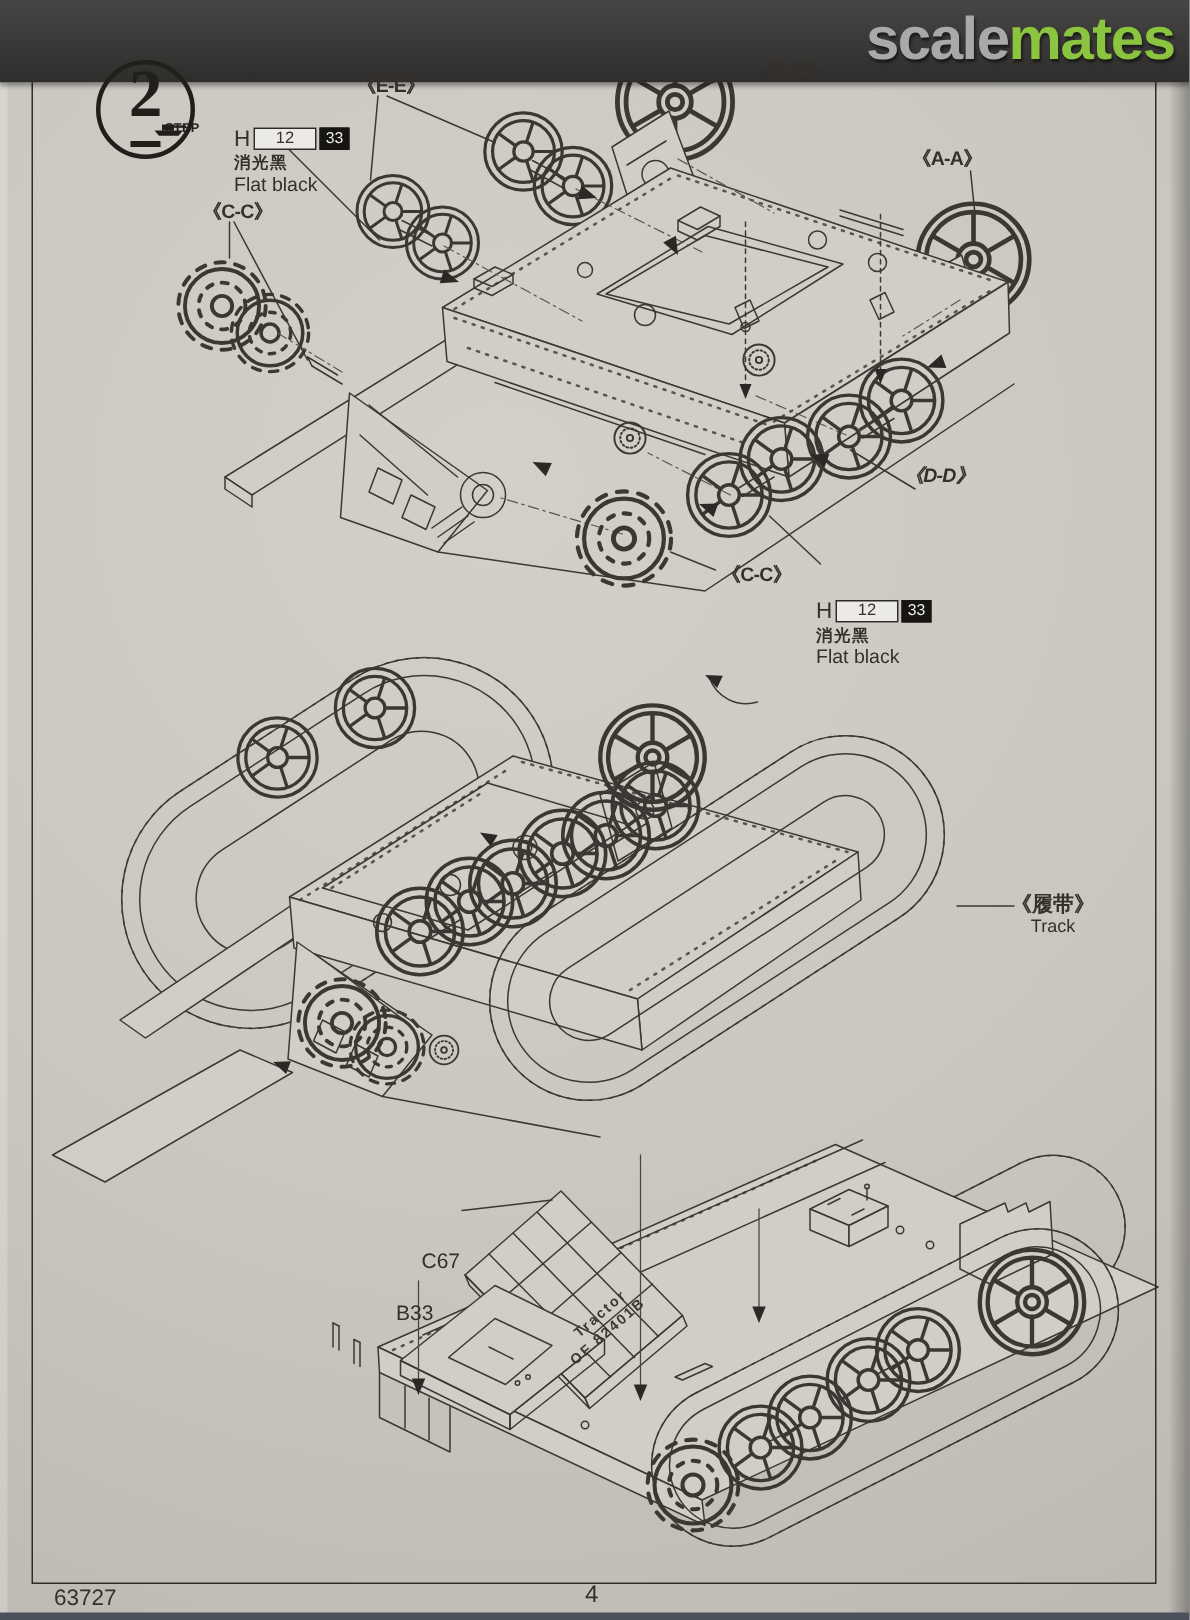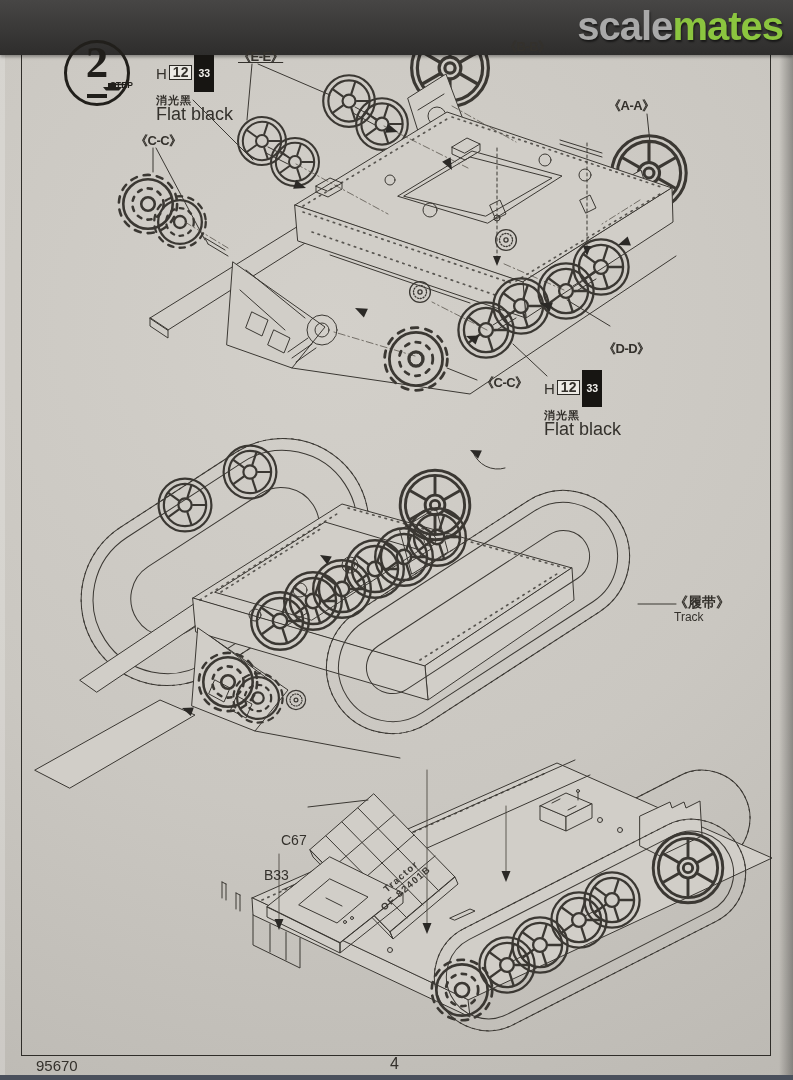--- a/index.html
+++ b/index.html
@@ -21,25 +21,25 @@
   #step-badge{left:64px;top:40px;width:60px;height:60px;border:3.5px solid #211f1b;border-radius:50%;}
   #step-num{position:absolute;left:0;right:0;top:-7px;text-align:center;font-family:"Liberation Serif","DejaVu Serif",serif;
             font-weight:bold;font-size:45px;color:#211f1b;}
   #step-word{position:absolute;left:3px;bottom:13px;font-size:8.5px;font-weight:bold;color:#211f1b;letter-spacing:.2px;padding-left:40px;}
   #step-tank{position:absolute;right:2px;bottom:12px;}
   #step-bar{position:absolute;left:50%;bottom:5px;transform:translateX(-50%);width:20px;height:4.5px;background:#211f1b;}
   
   .callout{font-size:13px;font-weight:bold;letter-spacing:-.5px;white-space:nowrap;}
   .paint{white-space:nowrap;font-size:12px;line-height:13.5px;}
   .paint .h{font-size:15px;font-weight:normal;margin-right:2px;}
-  .paint .bx1{display:inline-block;border:1.3px solid #2c2a26;background:#eceae5;padding:0 3px;font-size:14px;line-height:13px;vertical-align:2px;font-weight:bold;}
-  .paint .bx2{display:inline-block;border:1.3px solid #171512;background:#171512;color:#f2f0ec;font-weight:bold;padding:11px 3px;font-size:10.5px;line-height:13px;vertical-align:2px;margin-left:2px;}
+  .paint .bx1{display:inline-block;border:1.3px solid #2c2a26;background:#eceae5;padding:0 14px;font-size:11px;line-height:13px;vertical-align:2px;}
+  .paint .bx2{display:inline-block;border:1.3px solid #171512;background:#171512;color:#f2f0ec;font-weight:normal;padding:0 3px;font-size:10.5px;line-height:13px;vertical-align:2px;margin-left:2px;margin-top:30px;}
   .paint .cn{margin-top:2px;font-size:11px;letter-spacing:1px;font-weight:bold;}
-  .paint .en{font-size:18px;}
-  #track-callout{line-height:15px;white-space:nowrap;}
+  .paint .en{font-size:13px;}
+  #track-callout{text-align:center;line-height:15px;white-space:nowrap;}
   #track-callout .cn{font-size:14px;font-weight:bold;}
   #track-callout .en{font-size:12px;}
   .partno{font-size:14px;white-space:nowrap;margin-top:34px;}
   #molded-text{left:381px;top:886px;transform:rotate(-41deg);transform-origin:left top;
                font-size:9.5px;letter-spacing:1.5px;font-weight:bold;color:#3b3833;line-height:11px;white-space:nowrap;}
   #molded-text .l2{display:block;transform:translate(-14px,1px);}
   .footer{font-size:15px;color:#34312c;}
   
   .art{position:absolute;left:0;top:0;}
   .ink *{stroke:#3b3833;fill:none;stroke-width:1;stroke-linejoin:round;stroke-linecap:round;}
@@ -396,36 +396,36 @@
   </div>
 
   <div class="abs paint" style="left:544px;top:370px;">
     <div>
       <span class="h">H</span><span class="bx1">12</span><span class="bx2">33</span>
     </div>
     <div class="cn">消光黑</div>
     <div class="en">Flat black</div>
   </div>
 
-  <div class="abs callout" style="left:238px;top:48px;text-decoration:underline;">《E-E》</div>
+  <div class="abs callout" style="left:238px;top:48px;">《E-E》</div>
   <div class="abs callout" style="left:504px;top:38px;">《B-B》</div>
   <div class="abs callout" style="left:608px;top:97px;">《A-A》</div>
   <div class="abs callout" style="left:135px;top:132px;">《C-C》</div>
-  <div class="abs callout" style="left:603px;top:340px;">《D-D》</div>
+  <div class="abs callout" style="left:603px;top:308px;font-style:italic;">《D-D》</div>
   <div class="abs callout" style="left:481px;top:374px;">《C-C》</div>
 
   <div class="abs" id="track-callout" style="left:674px;top:595px;">
     <div class="cn">《履带》</div>
     <div class="en">Track</div>
   </div>
 
   <div class="abs partno" style="left:281px;top:798px;">C67</div>
   <div class="abs partno" style="left:264px;top:833px;text-align:right;">B33</div>
 
   <div class="abs" id="molded-text">
     <span class="l1">Tractor</span>
     <span class="l2">OF 82401B</span>
   </div>
 
-  <div class="abs footer" style="left:36px;top:1057px;">95670</div>
+  <div class="abs footer" style="left:36px;top:1057px;">63727</div>
   <div class="abs footer" style="left:390px;top:1055px;font-size:16px;">4</div>
 
 </div>
 
 </body></html>

